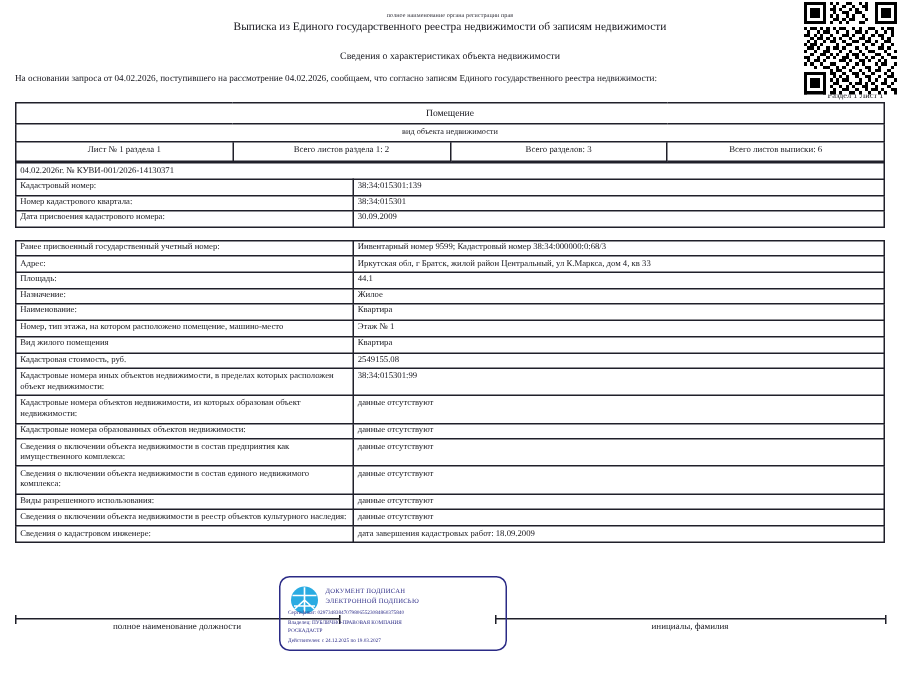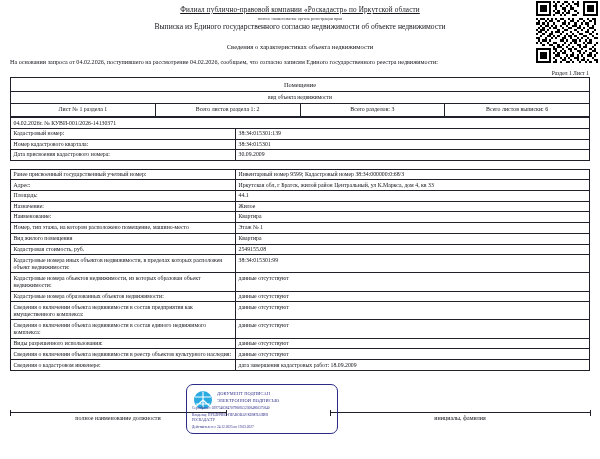--- a/index.html
+++ b/index.html
@@ -431,23 +431,22 @@
           <rect x="17" y="28" width="1" height="1"></rect>
         <rect x="20" y="28" width="1" height="1"></rect>
           <rect x="23" y="28" width="1" height="1"></rect>
         <rect x="25" y="28" width="1" height="1"></rect>
           <rect x="28" y="28" width="1" height="1"></rect>
       </g>
     </svg>
   </div>
 
   <div class="header-block">
-    <div class="org-line">Филиал публично-правовой компании «Роскадастр» по Иркутской области</div>
     <div class="org-sub">полное наименование органа регистрации прав</div>
-    <div class="doc-title">Выписка из Единого государственного согласно недвижимости об объекте недвижимости</div>
+    <div class="doc-title">Выписка из Единого государственного реестра недвижимости об записям недвижимости</div>
     <div class="section-title">Сведения о характеристиках объекта недвижимости</div>
   </div>
 
   <div class="basis">На  основании запроса от 04.02.2026, поступившего на рассмотрение 04.02.2026, сообщаем, что согласно записям Единого государственного реестра недвижимости:</div>
   <div class="razdel">Раздел 1 Лист 1</div>
 
   <table>
     <tbody>
       <tr class="t-center">
         <td class="obj-type" colspan="4">Помещение</td>

